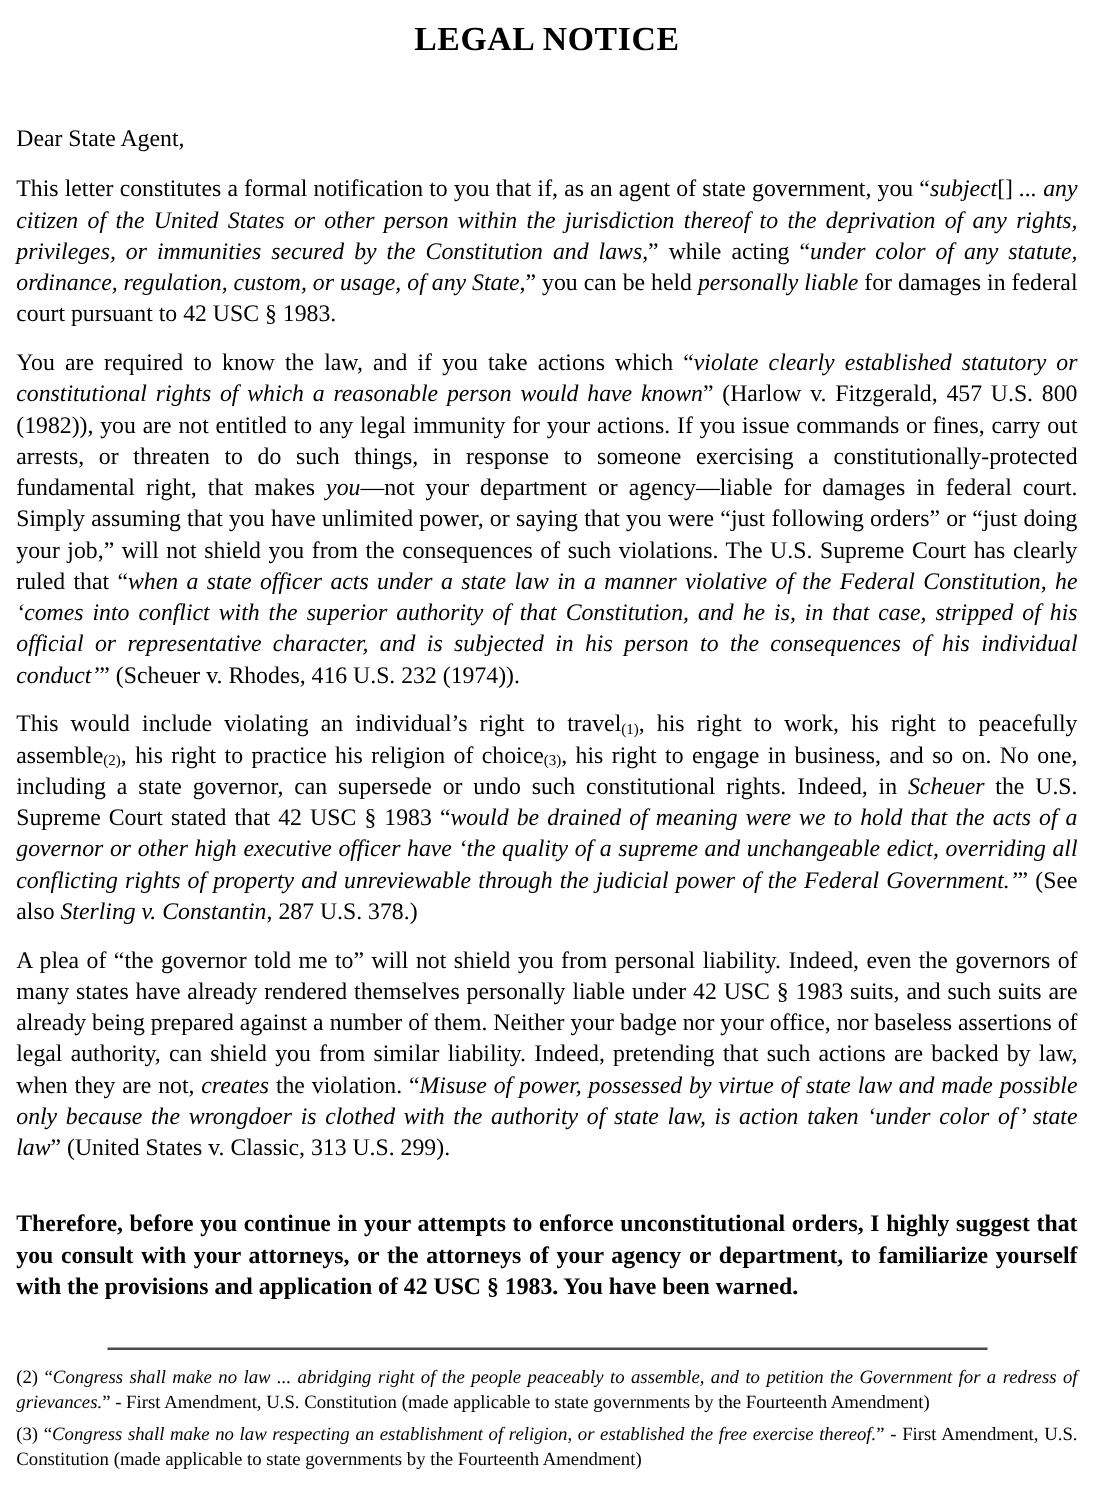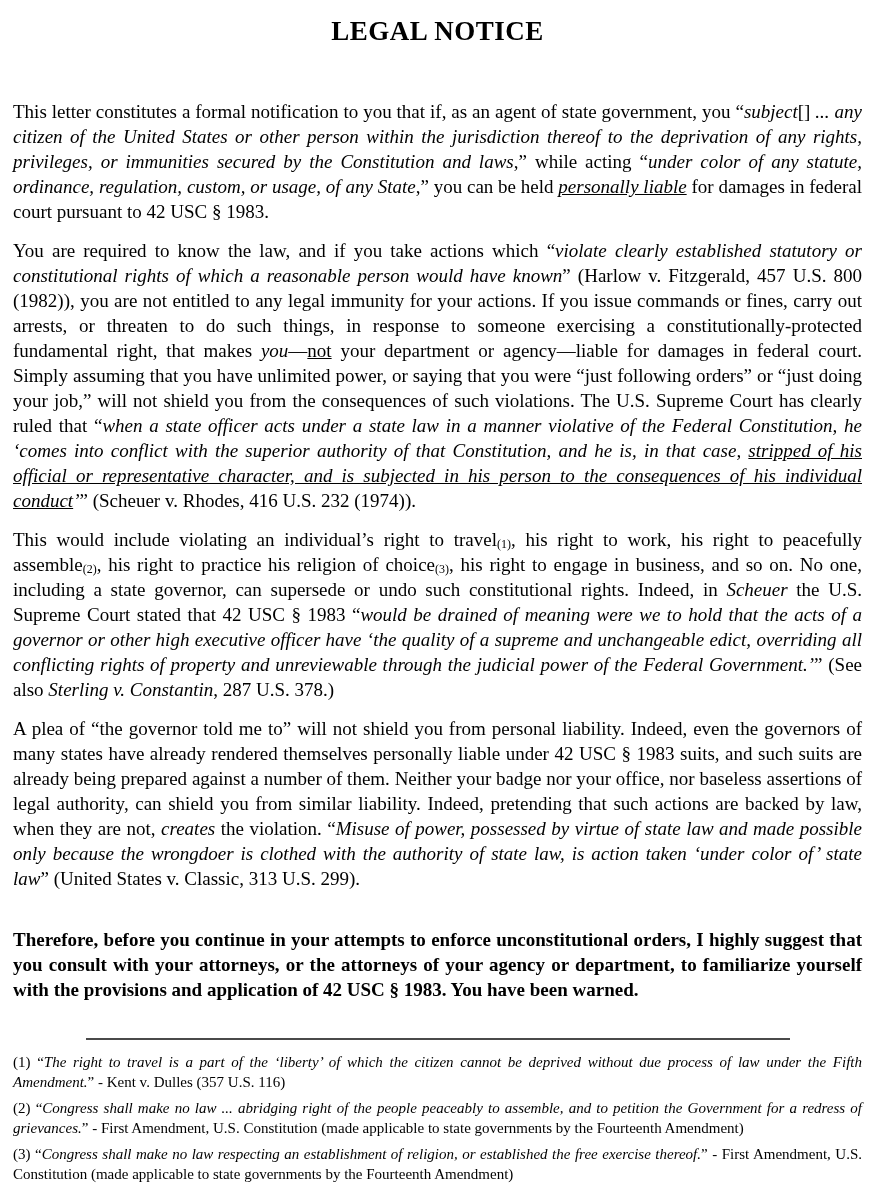--- a/index.html
+++ b/index.html
@@ -38,21 +38,21 @@
     margin: 0 0 14px 0;
     font-size: 19px;
     line-height: 25px;
     text-align: justify;
   }
   .bold-para {
     font-weight: bold;
     margin-top: 36px;
   }
   .em { font-style: italic; }
-  .ul { text-decoration: underline; }
+  .ul { }
   .sub {
     font-size: 12px;
     vertical-align: -2px;
     line-height: 0;
   }
   .fn-separator {
     width: 704px;
     margin: 36px auto 12px auto;
     border: none;
     border-top: 2px solid #4a4a4a;
@@ -65,31 +65,31 @@
     line-height: 20px;
     text-align: justify;
   }
 </style>
 </head>
 <body>
 
 <div class="page">
   <h1 class="title">LEGAL NOTICE</h1>
 
+  <p class="salutation">Dear State Agent,</p>
 
   <p class="para"><span>This letter constitutes a formal notification to you that if, as an agent of state government, you “</span><span class="em">subject</span><span>[]</span><span class="em"> ... any citizen of the United States or other person within the jurisdiction thereof to the deprivation of any rights, privileges, or immunities secured by the Constitution and laws</span><span>,” while acting “</span><span class="em">under color of any statute, ordinance, regulation, custom, or usage, of any State</span><span>,” you can be held </span><span class="em ul">personally liable</span><span> for damages in federal court pursuant to 42 USC § 1983.</span></p>
 
   <p class="para"><span>You are required to know the law, and if you take actions which “</span><span class="em">violate clearly established statutory or constitutional rights of which a reasonable person would have known</span><span>” (Harlow v. Fitzgerald, 457 U.S. 800 (1982)), you are not entitled to any legal immunity for your actions. If you issue commands or fines, carry out arrests, or threaten to do such things, in response to someone exercising a constitutionally-protected fundamental right, that makes </span><span class="em">you</span><span>—</span><span class="ul">not</span><span> your department or agency—liable for damages in federal court. Simply assuming that you have unlimited power, or saying that you were “just following orders” or “just doing your job,” will not shield you from the consequences of such violations. The U.S. Supreme Court has clearly ruled that “</span><span class="em">when a state officer acts under a state law in a manner violative of the Federal Constitution, he ‘comes into conflict with the superior authority of that Constitution, and he is, in that case, </span><span class="em ul">stripped of his official or representative character, and is subjected in his person to the consequences of his individual conduct</span><span class="em">’</span><span>” (Scheuer v. Rhodes, 416 U.S. 232 (1974)).</span></p>
 
   <p class="para"><span>This would include violating an individual’s right to travel</span><span class="sub">(1)</span><span>, his right to work, his right to peacefully assemble</span><span class="sub">(2)</span><span>, his right to practice his religion of choice</span><span class="sub">(3)</span><span>, his right to engage in business, and so on. No one, including a state governor, can supersede or undo such constitutional rights. Indeed, in </span><span class="em">Scheuer</span><span> the U.S. Supreme Court stated that 42 USC § 1983 “</span><span class="em">would be drained of meaning were we to hold that the acts of a governor or other high executive officer have ‘the quality of a supreme and unchangeable edict, overriding all conflicting rights of property and unreviewable through the judicial power of the Federal Government.’</span><span>” (See also </span><span class="em">Sterling v. Constantin</span><span>, 287 U.S. 378.)</span></p>
 
   <p class="para"><span>A plea of “the governor told me to” will not shield you from personal liability. Indeed, even the governors of many states have already rendered themselves personally liable under 42 USC § 1983 suits, and such suits are already being prepared against a number of them. Neither your badge nor your office, nor baseless assertions of legal authority, can shield you from similar liability. Indeed, pretending that such actions are backed by law, when they are not, </span><span class="em">creates</span><span> the violation. “</span><span class="em">Misuse of power, possessed by virtue of state law and made possible only because the wrongdoer is clothed with the authority of state law, is action taken ‘under color of’ state law</span><span>” (United States v. Classic, 313 U.S. 299).</span></p>
 
   <p class="para bold-para"><span>Therefore, before you continue in your attempts to enforce unconstitutional orders, I highly suggest that you consult with your attorneys, or the attorneys of your agency or department, to familiarize yourself with the provisions and application of 42 USC § 1983. You have been warned.</span></p>
 
   <hr class="fn-separator">
 
   <div class="footnotes">
-    <p class="footnote"><span>(1) “</span><span class="em">The right to travel is a part of the ‘liberty’ of which the citizen cannot be deprived without due process of law under the Fifth Amendment.</span><span>” - Kent v. Dulles (357 U.S. 116)</span></p>
     <p class="footnote"><span>(2) “</span><span class="em">Congress shall make no law ... abridging right of the people peaceably to assemble, and to petition the Government for a redress of grievances.</span><span>” - First Amendment, U.S. Constitution (made applicable to state governments by the Fourteenth Amendment)</span></p>
     <p class="footnote"><span>(3) “</span><span class="em">Congress shall make no law respecting an establishment of religion, or established the free exercise thereof.</span><span>” - First Amendment, U.S. Constitution (made applicable to state governments by the Fourteenth Amendment)</span></p>
   </div>
 </div>
 
 </body></html>

